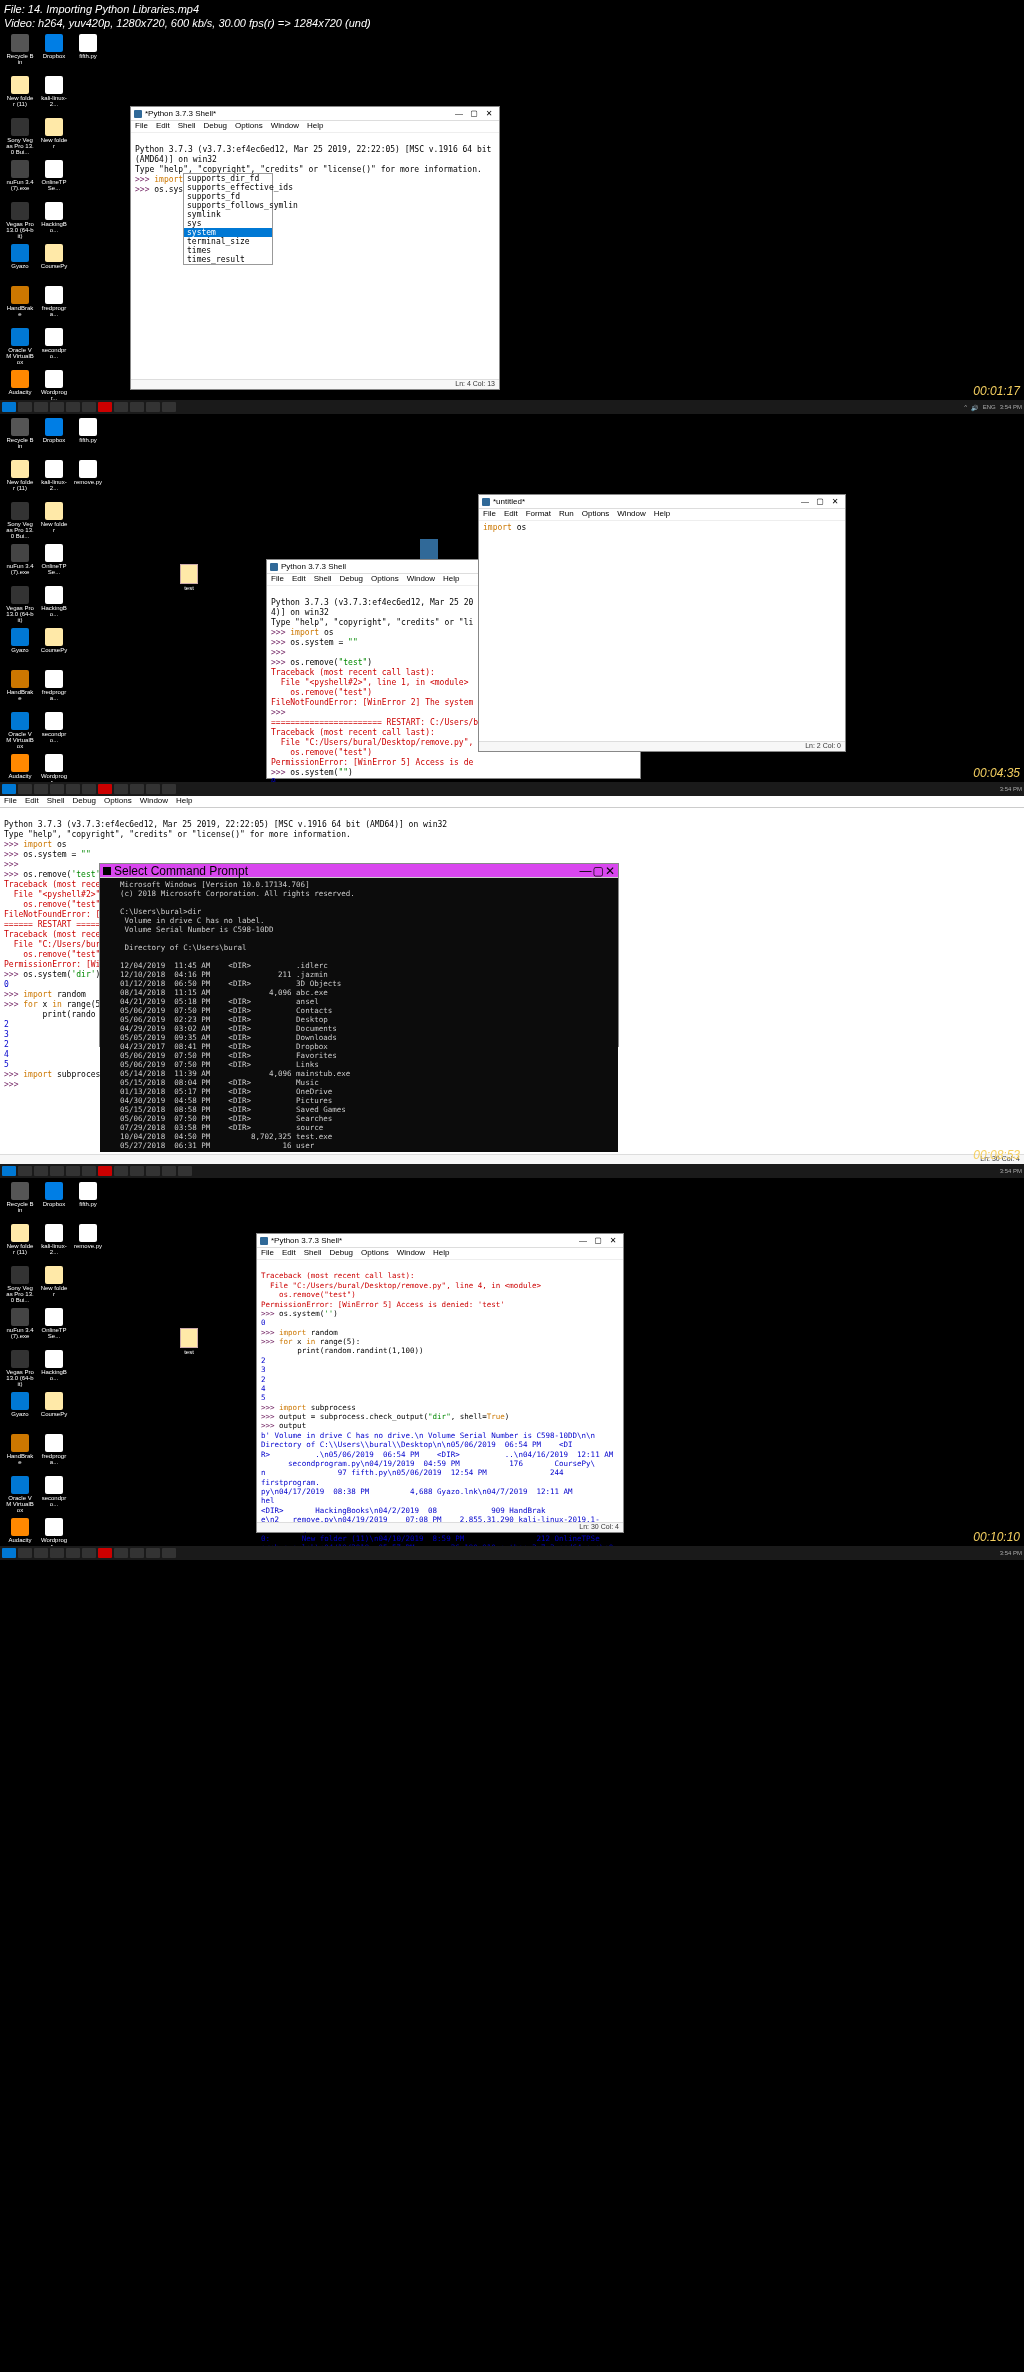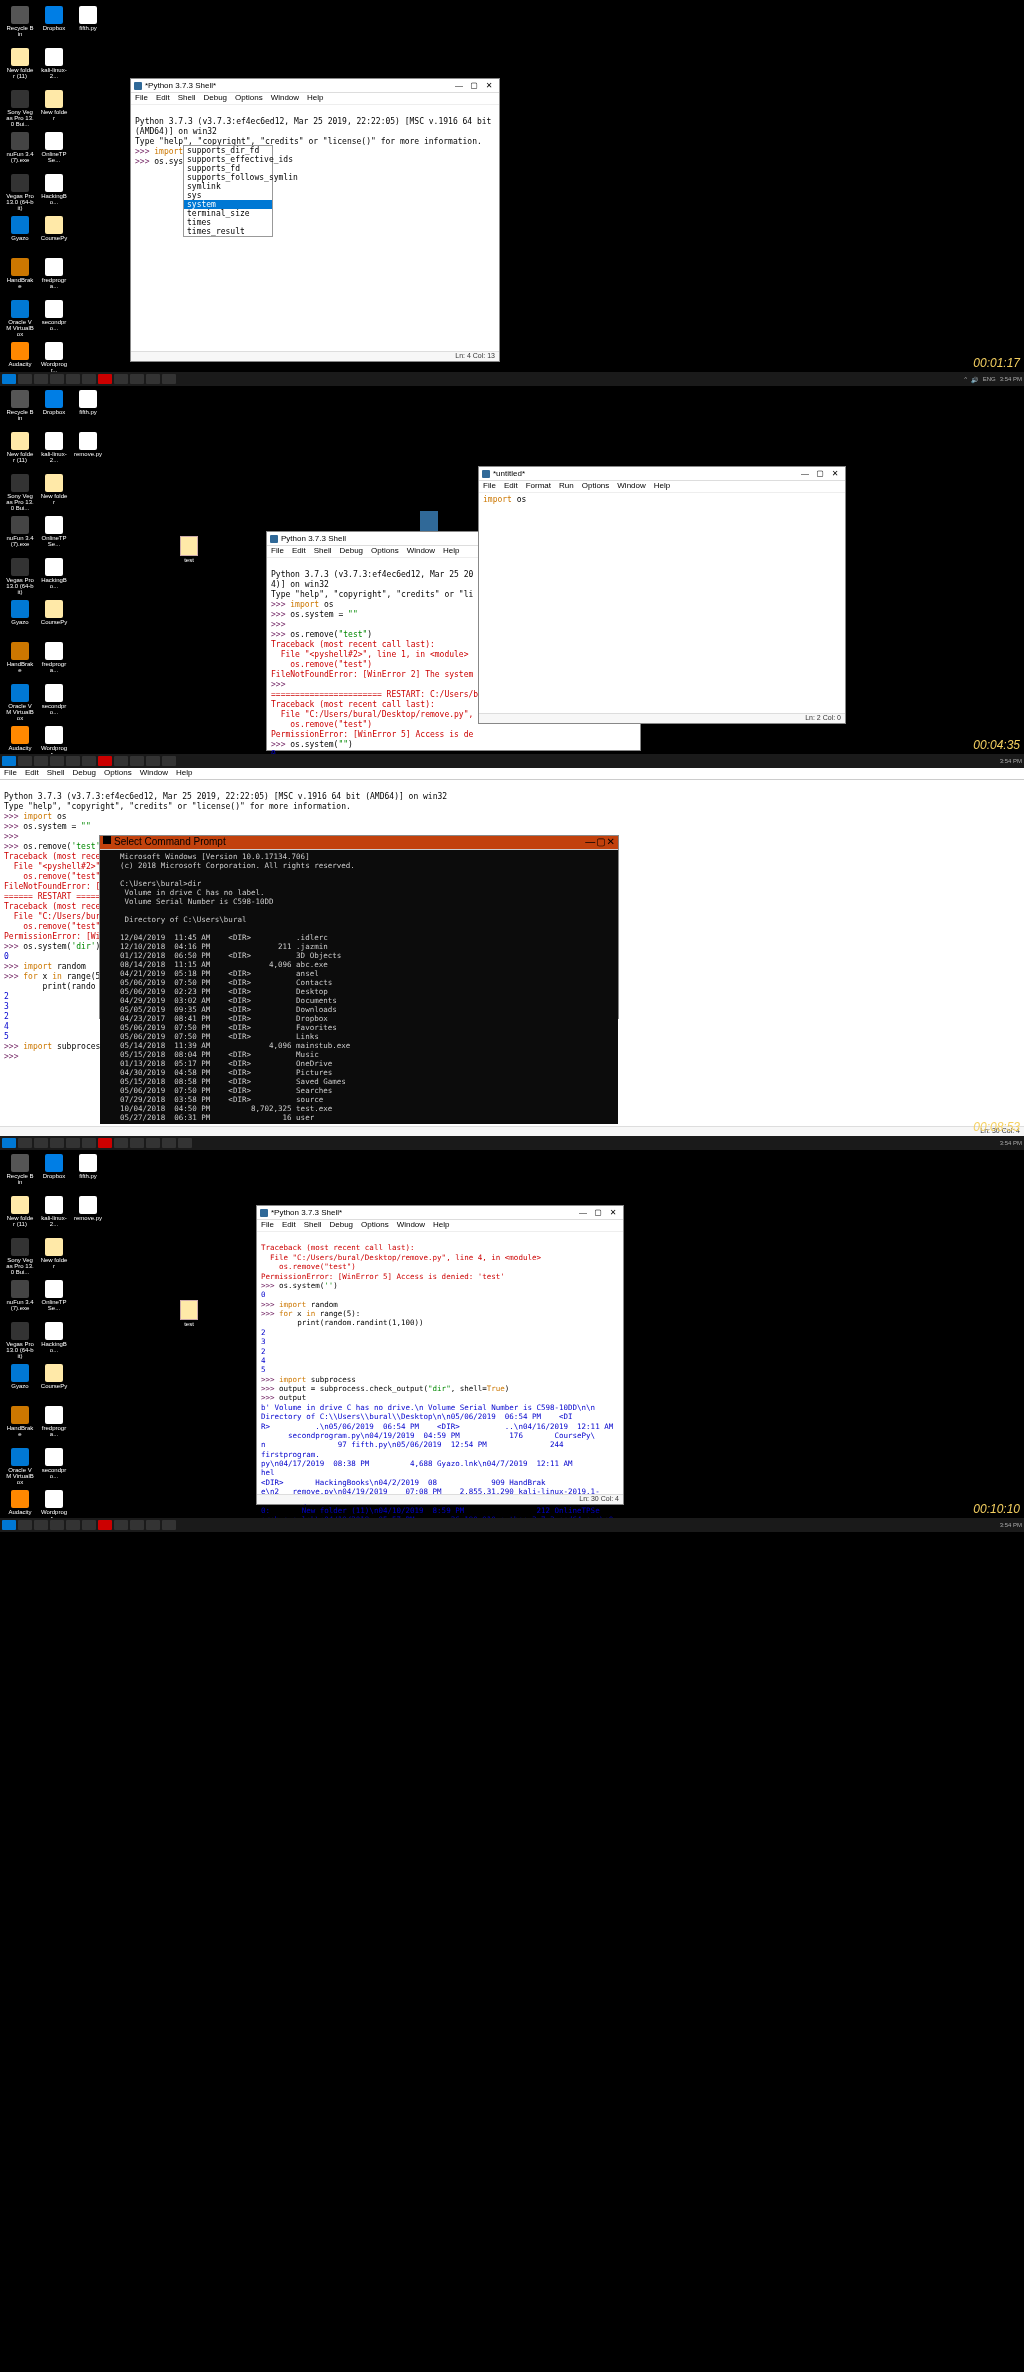--- a/index.html
+++ b/index.html
@@ -33,32 +33,34 @@
 .console .kw { color:#c70; }
 .console .txt { color:#000; }
 .console .str { color:#080; }
 .console .err { color:#c00; }
 .console .out { color:#00c; }
 .autocomplete { position:absolute; background:#fff; border:1px solid #999; font-family:Consolas,monospace; font-size:8px; width:90px; }
 .autocomplete .aitem { padding:0 3px; color:#000; }
 .autocomplete .aitem.sel { background:#0078d4; color:#fff; }
 .statusbar { position:absolute; left:0; right:0; bottom:0; height:10px; border-top:1px solid #ddd; font-size:7px; color:#333; text-align:right; padding:0 4px; background:#f7f7f7; }
 .cmd-window { background:#fff; }
-.cmd-titlebar { height:14px; background:#c2410c; border-bottom:1px solid #ccc; display:flex; align-items:flex-start; font-size:10px; color:#000; padding:0 3px; }
+.cmd-titlebar { height:14px; background:#d946ef; border-bottom:1px solid #ccc; display:flex; align-items:center; font-size:12px; color:#000; padding:0 3px; }
 .cmd-titlebar .cicon { width:8px; height:8px; background:#000; margin-right:3px; }
 .cmd-titlebar .wbtns { margin-left:auto; display:flex; gap:1px; }
 .cmd-body { background:#0c0c0c; color:#ccc; font-family:Consolas,monospace; font-size:7.5px; line-height:1.2; padding:2px 20px; white-space:pre; overflow:hidden; }
 .filesmall { position:absolute; text-align:center; font-size:6px; color:#fff; }
 .filesmall .fsq { width:18px; height:20px; background:#ffe9a8; border:1px solid #caa; margin:0 auto 1px; }
 .fscreen-idle { position:absolute; inset:0; background:#fff; }
 </style>
 </head>
 <body>
 
 <div class="info-header">
+  <div>File: 14. Importing Python Libraries.mp4</div>
+  <div>Video: h264, yuv420p, 1280x720, 600 kb/s, 30.00 fps(r) =&gt; 1284x720 (und)</div>
 </div>
 
 <div class="panel panel1">
   <div class="desktop">
     <div style="position:absolute;left:2px;top:0;">
       <div class="irow">
           <div class="dicon">
             <div class="isq rb"></div>
             <span class="ilbl">Recycle Bin</span>
           </div>

